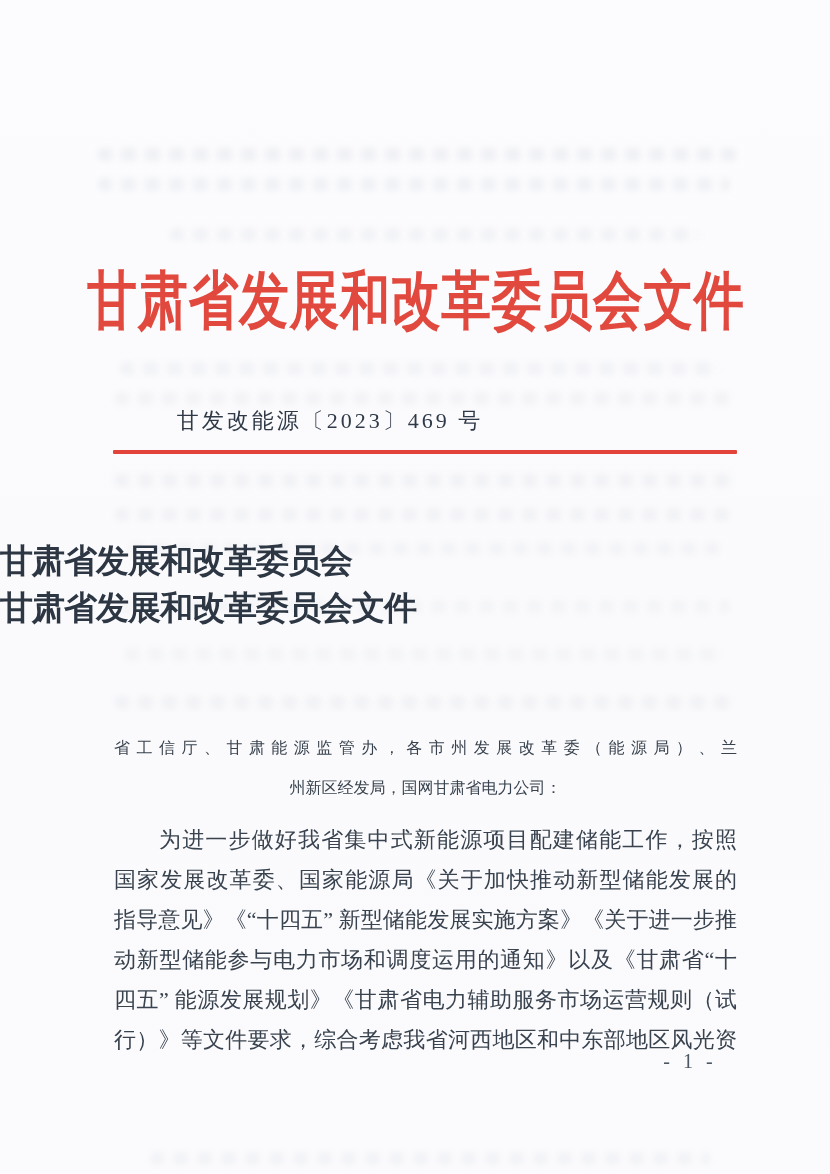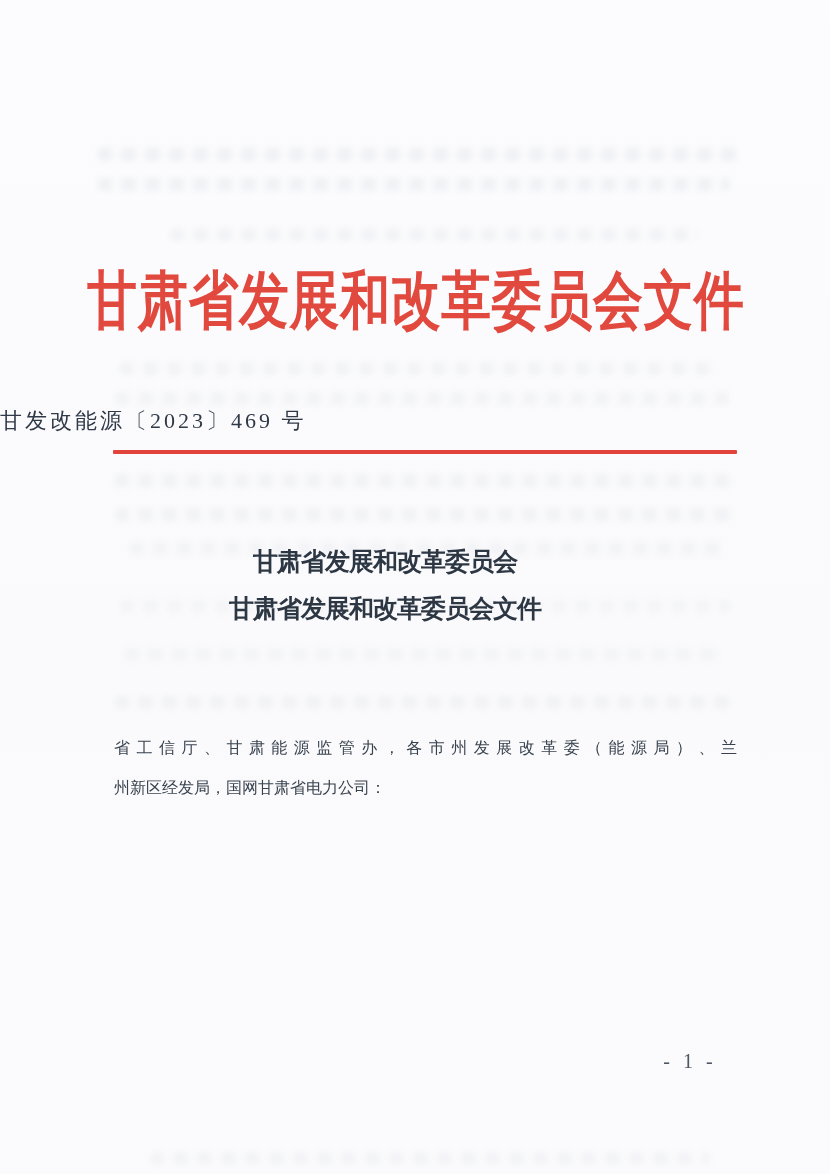--- a/index.html
+++ b/index.html
@@ -44,41 +44,42 @@
     display: inline-block;
     transform: scaleX(0.79);
     transform-origin: center;
     letter-spacing: 1px;
   }
   .docnum {
     position: absolute;
     top: 406px;
     left: 0;
     width: 660px;
+    text-align: center;
     font-size: 22px;
     letter-spacing: 3px;
     color: #2f3947;
   }
   .redrule {
     position: absolute;
     top: 450px;
     left: 113px;
     width: 624px;
     height: 4px;
     background: #e2443b;
     border-radius: 1px;
   }
   .doctitle {
     position: absolute;
     top: 538px;
     left: 0;
     width: 770px;
-    text-align: center;
+    text-align: left;
     font-weight: bold;
-    font-size: 25px;
+    font-size: 33px;
     line-height: 47px;
     letter-spacing: -1px;
     color: #2d3744;
   }
   .addressee {
     position: absolute;
     top: 728px;
     left: 114px;
     width: 623px;
     font-size: 16px;
@@ -92,21 +93,21 @@
     width: 623px;
     font-size: 22px;
     line-height: 40px;
     color: #39434f;
   }
   .jline {
     text-align: justify;
     text-align-last: justify;
     white-space: nowrap; 
   }
-  .lline { text-align: left; }
+  .lline { text-align: center; }
   .indent { text-indent: 45px; }
   .pagenum {
     position: absolute;
     top: 1050px;
     left: 640px;
     width: 100px;
     text-align: center;
     font-size: 20px;
     letter-spacing: 4px;
     color: #4c5763;
@@ -141,16 +142,24 @@
   <div class="doctitle">
     <div>甘肃省发展和改革委员会</div>
     <div>甘肃省发展和改革委员会文件</div>
   </div>
 
   <div class="addressee">
     <div class="jline">省工信厅、甘肃能源监管办，各市州发展改革委（能源局）、兰</div>
     <div class="lline">州新区经发局，国网甘肃省电力公司：</div>
   </div>
 
+  <div class="bodytext">
+    <div class="jline indent">为进一步做好我省集中式新能源项目配建储能工作，按照</div>
+    <div class="jline">国家发展改革委、国家能源局《关于加快推动新型储能发展的</div>
+    <div class="jline">指导意见》《“十四五” 新型储能发展实施方案》《关于进一步推</div>
+    <div class="jline">动新型储能参与电力市场和调度运用的通知》以及《甘肃省“十</div>
+    <div class="jline">四五” 能源发展规划》《甘肃省电力辅助服务市场运营规则（试</div>
+    <div class="jline">行）》等文件要求，综合考虑我省河西地区和中东部地区风光资</div>
+  </div>
 
   <div class="pagenum">- 1 -</div>
 
 </div>
 
 </body></html>

